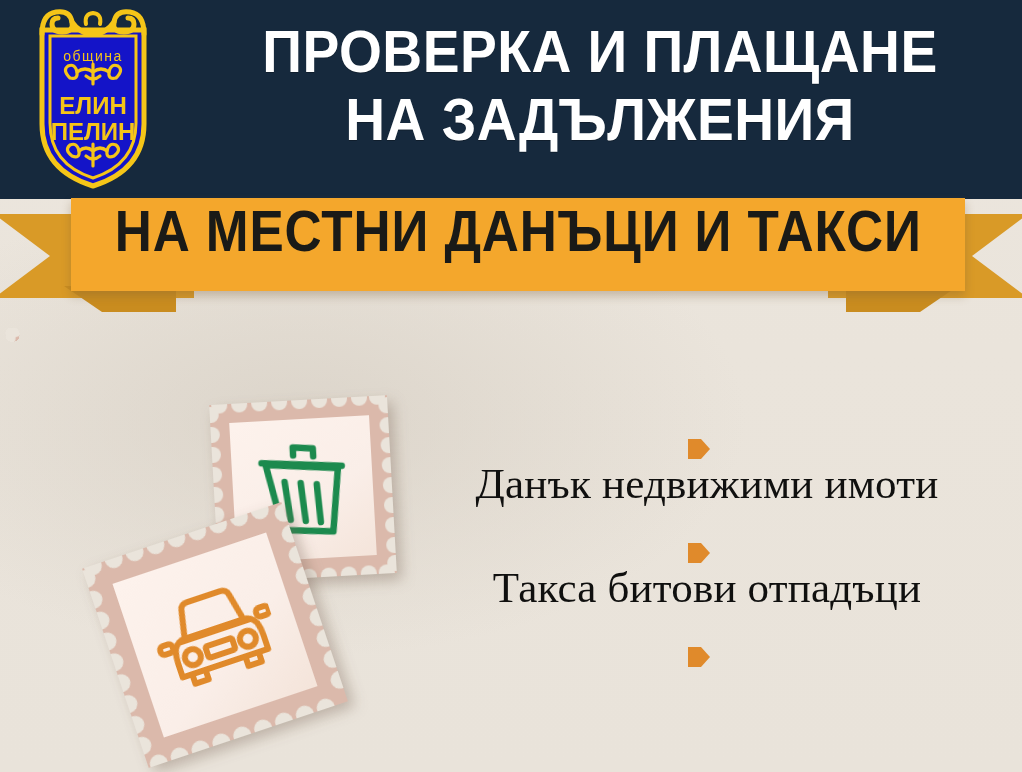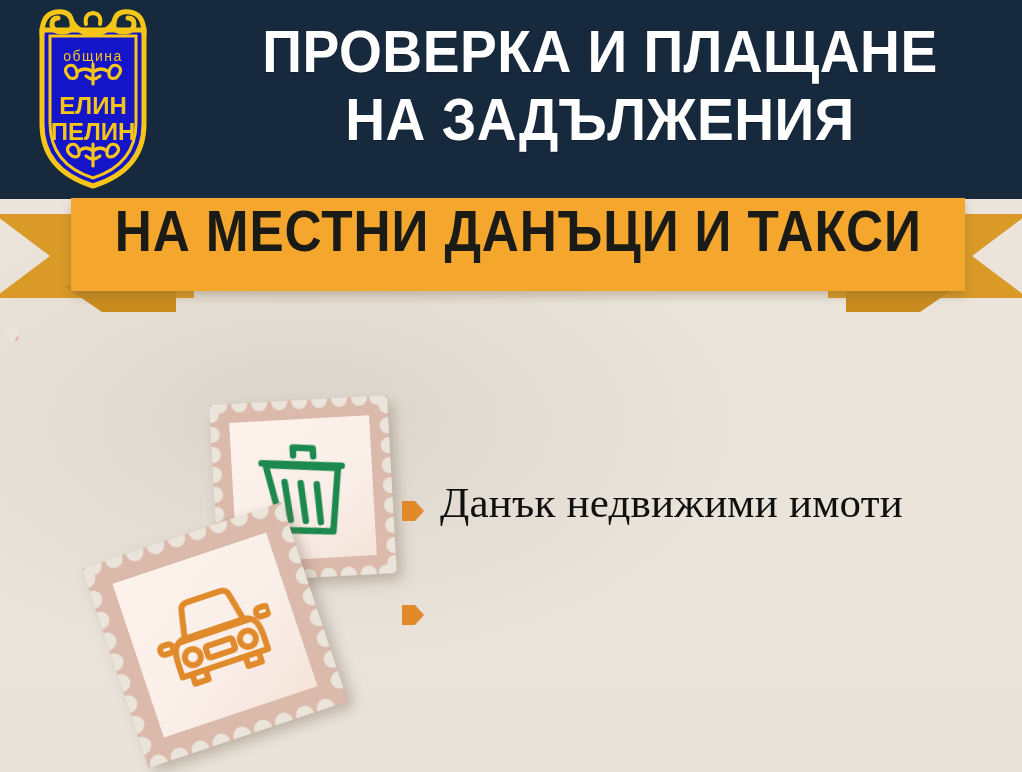--- a/index.html
+++ b/index.html
@@ -117,22 +117,23 @@
   
   .perf{
     position:absolute;inset:0;pointer-events:none;
   }
 
   
   .bullets{
     position:absolute;left:402px;top:420px;width:610px;
   }
   .bullet-row{
-    display:flex;align-items:flex-end;
+    display:flex;align-items:center;
     height:104px;
+    flex-direction:column;
   }
   .bullet-marker{
     width:22px;height:26px;flex:0 0 22px;margin-top:16px;margin-right:16px;
   }
   .bullet-marker svg{display:block;}
   .bullet-text{
     color:#10100f;
     font-family:"Liberation Serif",serif;
     font-size:43px;
     line-height:1;
@@ -408,24 +409,32 @@
 
     <div class="bullet-row">
       <span class="bullet-marker">
         <svg width="22" height="26" viewBox="0 0 22 26" aria-hidden="true">
           <path d="M0 3 L13 3 L22 13 L13 23 L0 23 Z" fill="#E08A2B"></path>
         </svg>
       </span>
       <span class="bullet-text">Данък недвижими имоти</span>
     </div>
 
-
     <div class="bullet-row">
       <span class="bullet-marker">
         <svg width="22" height="26" viewBox="0 0 22 26" aria-hidden="true">
           <path d="M0 3 L13 3 L22 13 L13 23 L0 23 Z" fill="#E08A2B"></path>
         </svg>
       </span>
+      <span class="bullet-text">Такса битови отпадъци</span>
+    </div>
+
+    <div class="bullet-row">
+      <span class="bullet-marker">
+        <svg width="22" height="26" viewBox="0 0 22 26" aria-hidden="true">
+          <path d="M0 3 L13 3 L22 13 L13 23 L0 23 Z" fill="#E08A2B"></path>
+        </svg>
+      </span>
     </div>
 
   </div>
 
 </div>
 
 </body></html>

